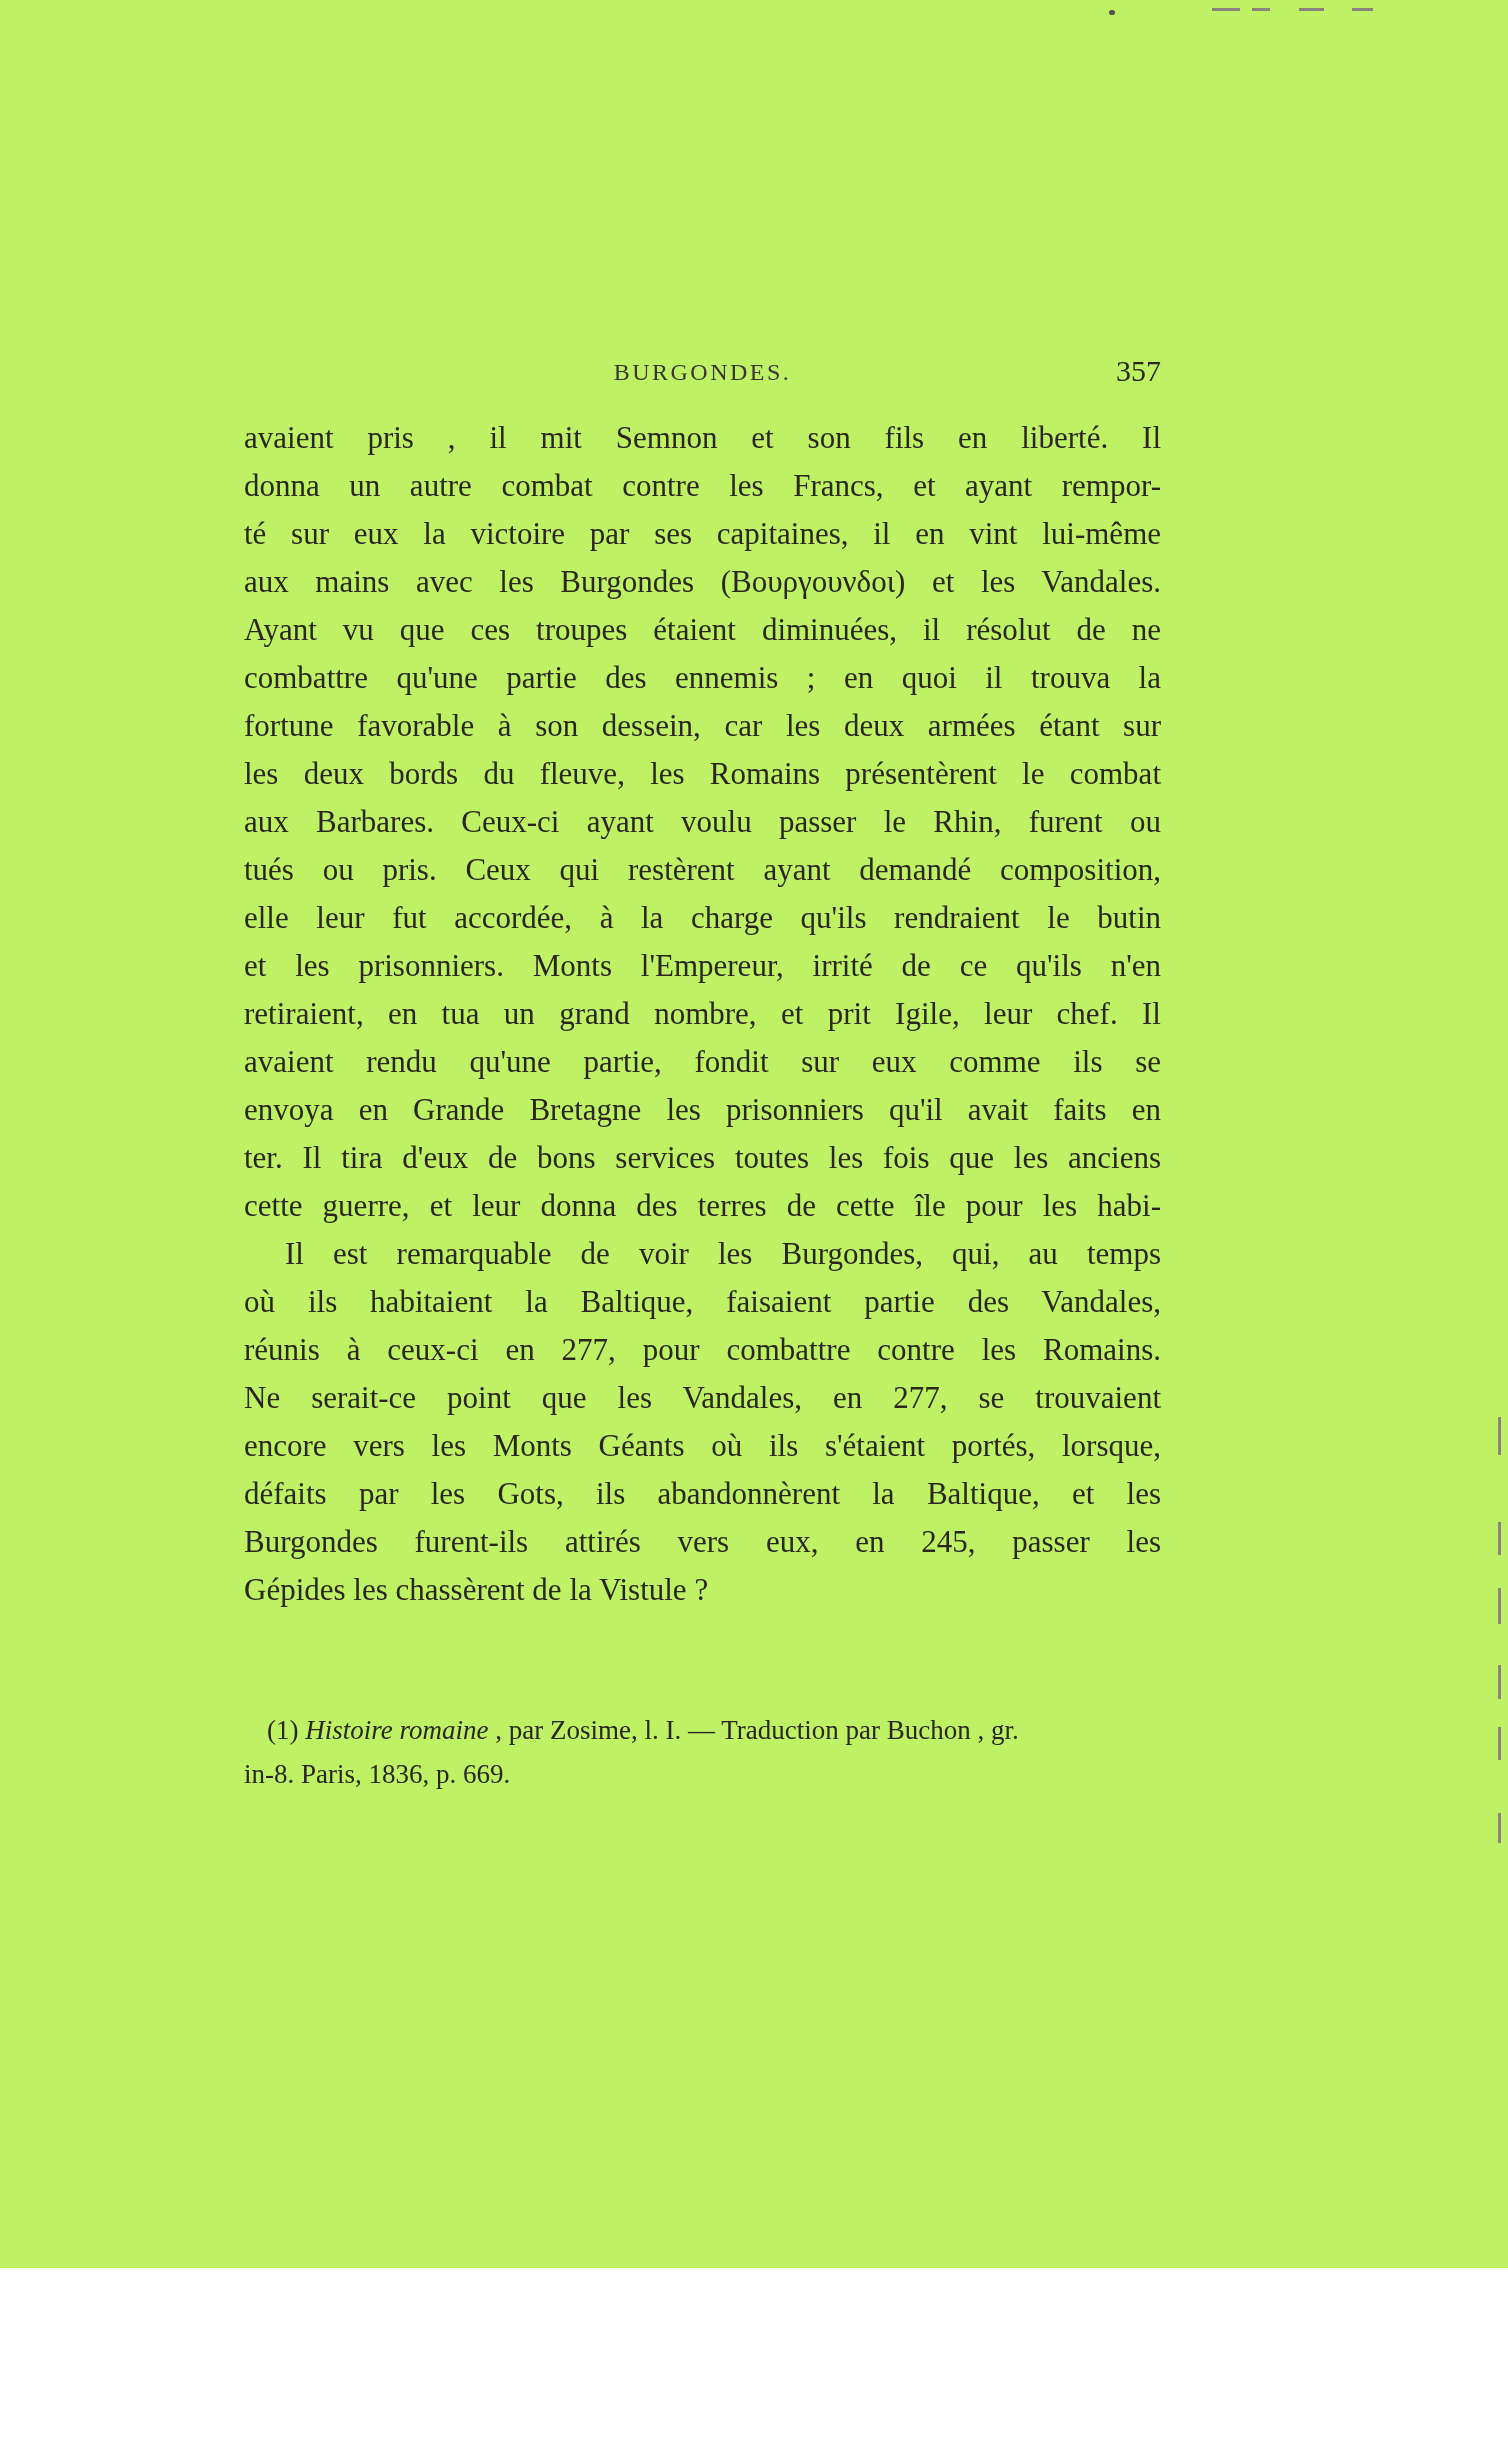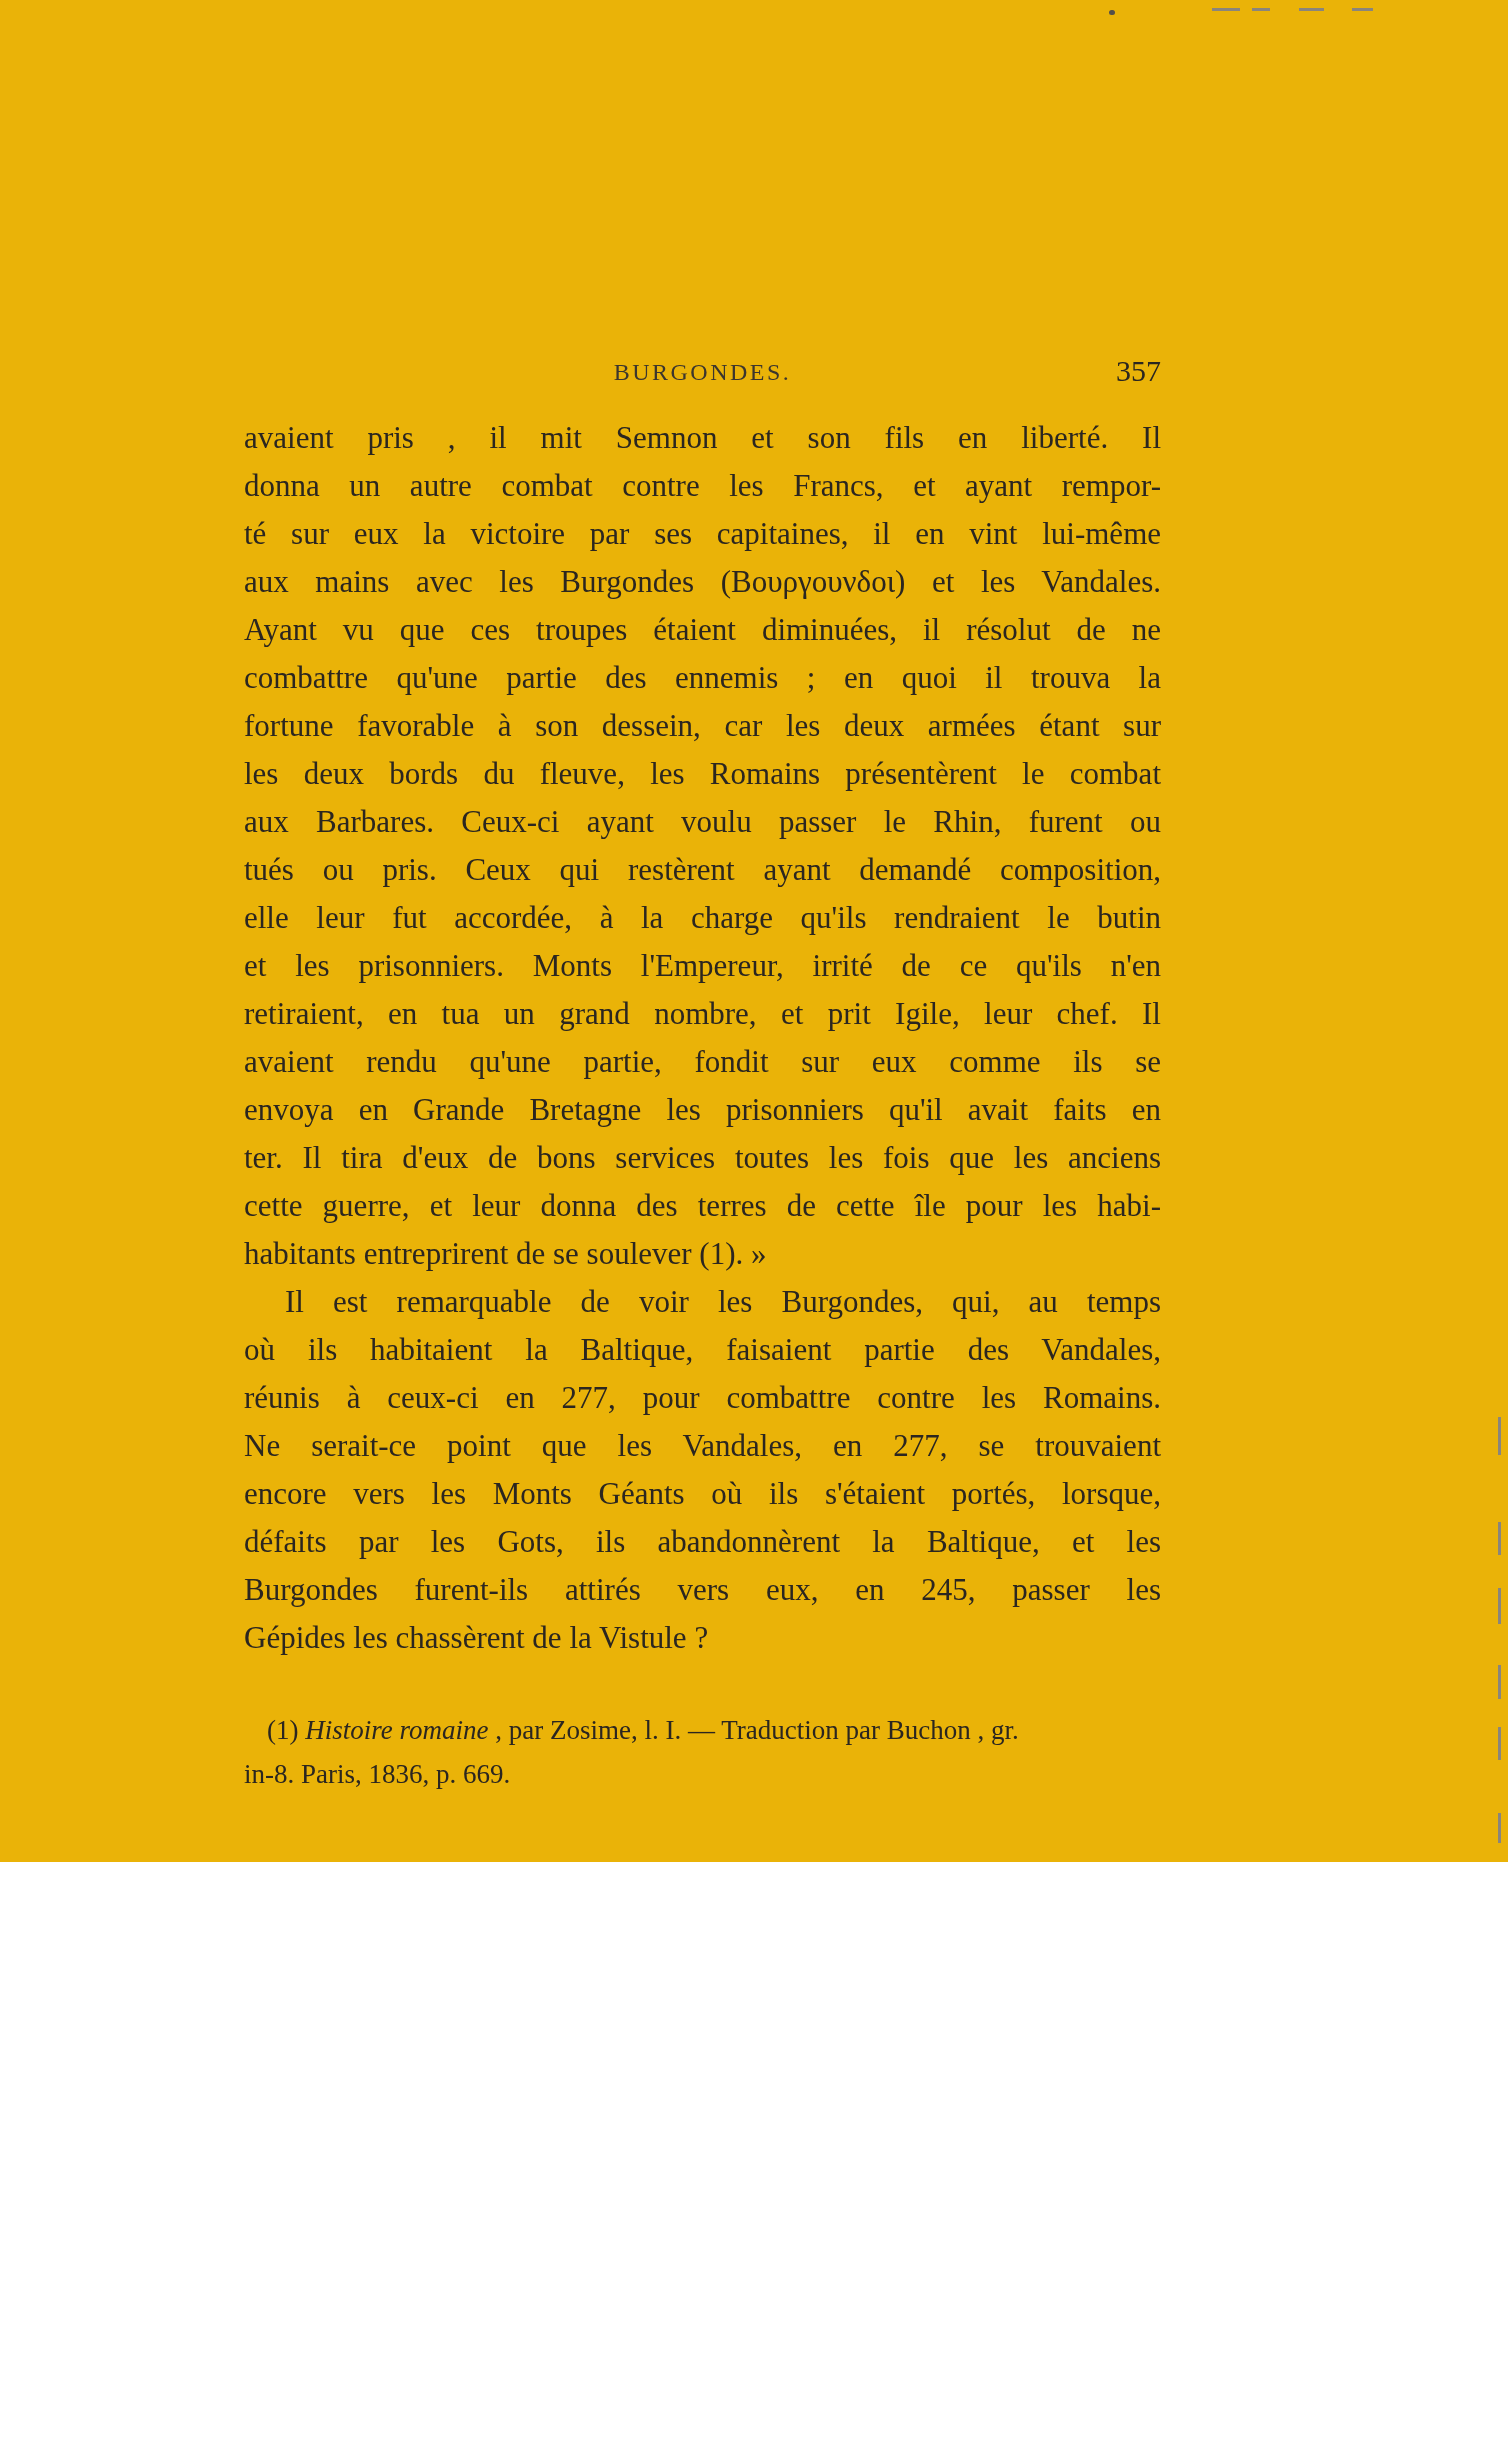--- a/index.html
+++ b/index.html
@@ -3,22 +3,22 @@
 <meta charset="utf-8">
 <style>
   html, body {
     margin: 0;
     padding: 0;
     background: #ffffff;
   }
   .page {
     position: relative;
     width: 1508px;
-    height: 1862px;
-    background: #eab308;
+    height: 2268px;
+    background: #bef264;
     font-family: "Liberation Serif", "DejaVu Serif", serif;
     color: #2b2620;
     overflow: hidden;
   }
   .text-block {
     position: absolute;
     left: 244px;
     top: 359px;
     width: 917px;
   }
@@ -122,21 +122,20 @@
         <div class="text-line">les deux bords du fleuve, les Romains présentèrent le combat</div>
         <div class="text-line">aux Barbares. Ceux-ci ayant voulu passer le Rhin, furent ou</div>
         <div class="text-line">tués ou pris. Ceux qui restèrent ayant demandé composition,</div>
         <div class="text-line">elle leur fut accordée, à la charge qu'ils rendraient le butin</div>
         <div class="text-line">et les prisonniers. Monts l'Empereur, irrité de ce qu'ils n'en</div>
         <div class="text-line">retiraient, en tua un grand nombre, et prit Igile, leur chef. Il</div>
         <div class="text-line">avaient rendu qu'une partie, fondit sur eux comme ils se</div>
         <div class="text-line">envoya en Grande Bretagne les prisonniers qu'il avait faits en</div>
         <div class="text-line">ter. Il tira d'eux de bons services toutes les fois que les anciens</div>
         <div class="text-line">cette guerre, et leur donna des terres de cette île pour les habi-</div>
-        <div class="text-line last-line">habitants entreprirent de se soulever (1). »</div>
       </div>
 
     <div class="paragraph indent-first">
         <div class="text-line">Il est remarquable de voir les Burgondes, qui, au temps</div>
         <div class="text-line">où ils habitaient la Baltique, faisaient partie des Vandales,</div>
         <div class="text-line">réunis à ceux-ci en 277, pour combattre contre les Romains.</div>
         <div class="text-line">Ne serait-ce point que les Vandales, en 277, se trouvaient</div>
         <div class="text-line">encore vers les Monts Géants où ils s'étaient portés, lorsque,</div>
         <div class="text-line">défaits par les Gots, ils abandonnèrent la Baltique, et les</div>
         <div class="text-line">Burgondes furent-ils attirés vers eux, en 245, passer les</div>

